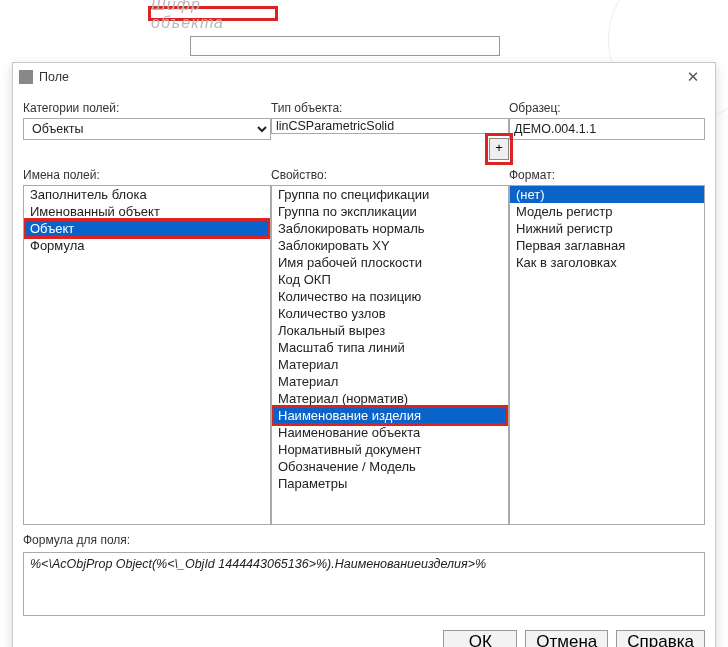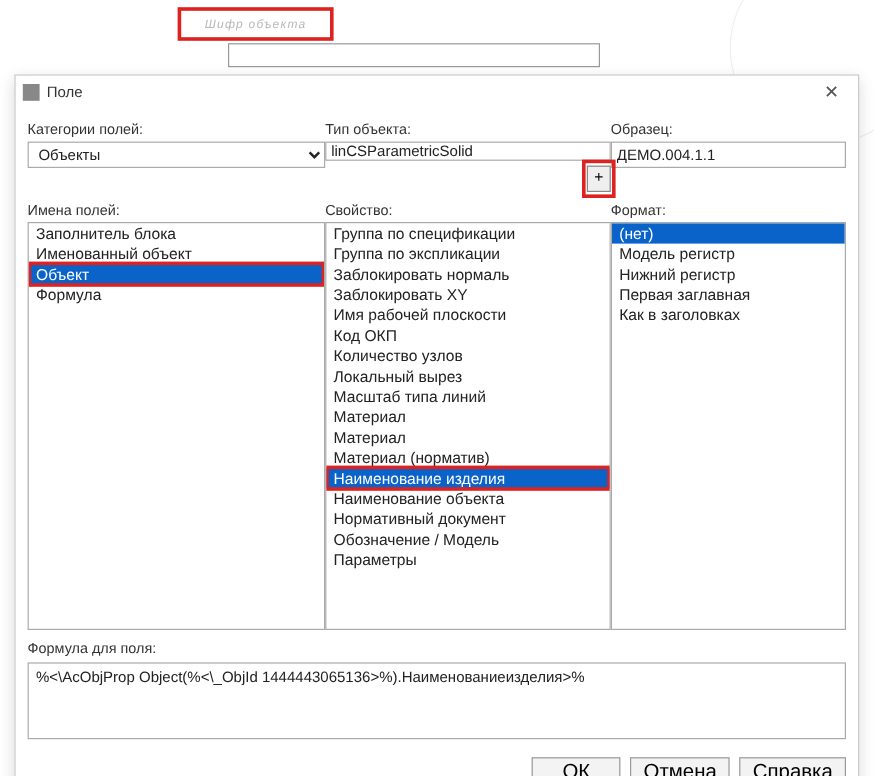--- a/index.html
+++ b/index.html
@@ -1,23 +1,23 @@
 <!DOCTYPE html>
 <html><head>
 <meta charset="utf-8">
 <style>
   * { box-sizing: border-box; font-family: "Segoe UI", Tahoma, sans-serif; }
   html,body { margin:0; padding:0; background:#fff; width:728px; height:647px; overflow:hidden; }
 
   
   .top-annot {
-    position:absolute; left:148px; top:6px; width:130px; height:28px;
+    position:absolute; left:148px; top:6px; width:130px; height:15px;
     border:3px solid #d22; background:#fff;
     display:flex; align-items:center; justify-content:center;
-    font-style:italic; color:#b8b8b8; font-size:10px; letter-spacing:1px;
+    font-style:italic; color:#b8b8b8; font-size:16px; letter-spacing:1px;
   }
 
   
   .ghost1 { position:absolute; left:190px; top:36px; width:310px; height:20px; border:1px solid #999; background:#fff; }
   
   .arc { position:absolute; right:-40px; top:-40px; width:160px; height:160px; border:1px solid #eee; border-radius:50%; }
 
   
   .dialog {
     position:absolute; left:12px; top:62px; width:704px; height:638px;
@@ -60,21 +60,21 @@
   
   .li.hl-red { position:relative; }
   .li.hl-red.sel::after {
     content:""; position:absolute; left:-1px; right:-1px; top:-2px; bottom:-2px;
     border:3px solid #d22; pointer-events:none;
   }
 
   
   .formula-box {
     border:1px solid #aaa; width:100%; height:64px; margin-top:2px;
-    font-size:12.5px; padding:4px 6px; resize:none; background:#fff; color:#222;
+    font-size:12.5px; padding:4px 6px; resize:none; background:#fff; color:#222;font-style:italic;
   }
 
   .btnbar { display:flex; justify-content:flex-end; gap:8px; margin-top:10px; }
   .btn {
     min-width:74px; height:24px; font-size:17px; background:#f3f3f3;
     border:1px solid #999; padding:0 10px; cursor:pointer;
   }
 
   
   .listbox::-webkit-scrollbar { width:16px; }
@@ -137,20 +137,21 @@
       </div>
       <div class="col-m">
         <span class="lbl">Свойство:</span>
         <div class="listbox scroll" id="lb-property">
             <div class="li">Группа по спецификации</div>
             <div class="li">Группа по экспликации</div>
             <div class="li">Заблокировать нормаль</div>
             <div class="li">Заблокировать XY</div>
             <div class="li">Имя рабочей плоскости</div>
             <div class="li">Код ОКП</div>
+            <div class="li">Количество на позицию</div>
             <div class="li">Количество узлов</div>
             <div class="li">Локальный вырез</div>
             <div class="li">Масштаб типа линий</div>
             <div class="li">Материал</div>
             <div class="li">Материал</div>
             <div class="li">Материал (норматив)</div>
             <div class="li sel hl-red" style="position: relative;">Наименование изделия</div>
             <div class="li">Наименование объекта</div>
             <div class="li">Нормативный документ</div>
             <div class="li">Обозначение / Модель</div>

